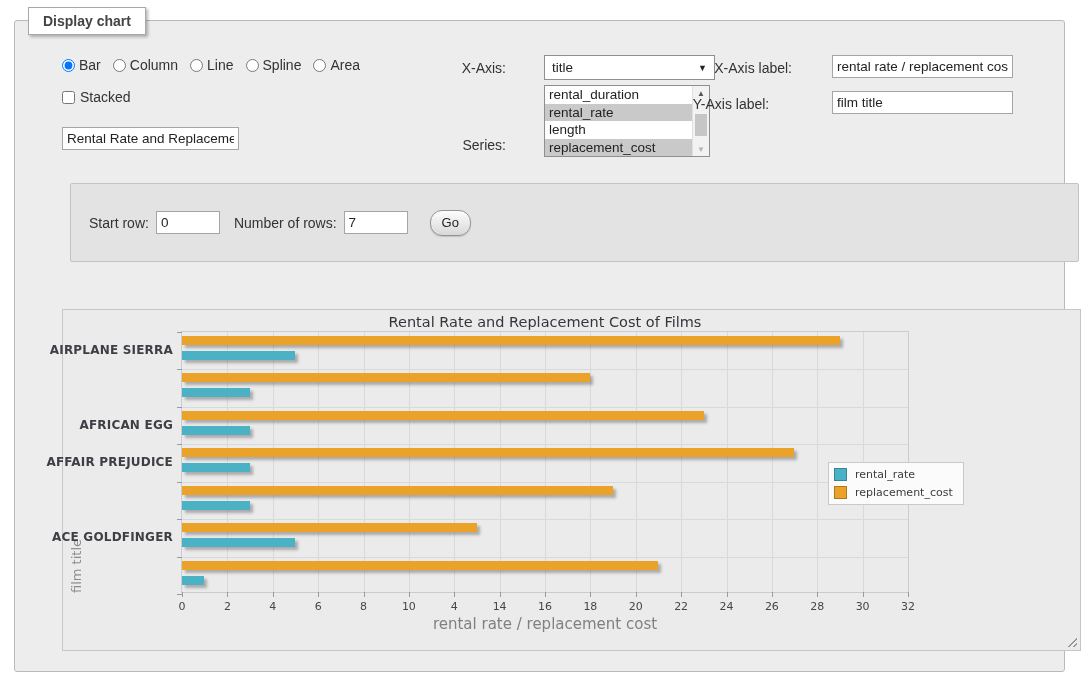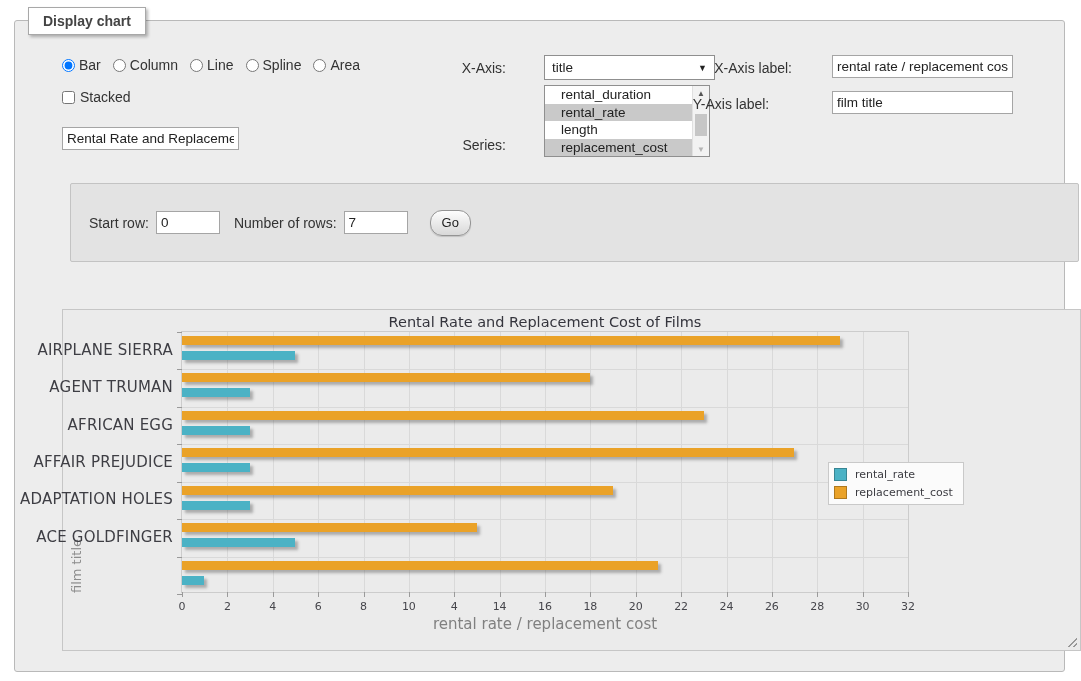--- a/index.html
+++ b/index.html
@@ -33,21 +33,21 @@
   .lbl-yaxislabel { left:670px; top:96px; width:122px;text-align:center; }
 
   .select-box { left:512px; top:55px; width:171px; height:25px; background:#fff;
     border:1px solid #8f8f8f; display:flex; align-items:center; padding:0 7px;
     font-size:13.5px; color:#222; cursor:default; }
   .select-box .arrow { margin-left:auto; font-size:9px; color:#222; }
 
   .listbox { left:512px; top:85px; width:166px; height:72px; background:#fff;
     border:1px solid #8f8f8f; display:flex; overflow:hidden; }
   .opts { flex:1; }
-  .opt { height:17.5px; line-height:17.5px; padding-left:16px; font-size:13.5px;
+  .opt { height:17.5px; line-height:17.5px; padding-left:4px; font-size:13.5px;
     color:#222; white-space:nowrap; overflow:hidden; }
   .opt.sel { background:#c9c9c9; }
   .sb { width:17px; background:#f2f2f2; border-left:1px solid #e0e0e0; position:relative; }
   .sb .btn { position:absolute; left:0; width:100%; height:14px; display:flex;
     align-items:center; justify-content:center; font-size:8px; color:#555;
     background:#f2f2f2; }
   .sb .btn.up { top:0; }
   .sb .btn.down { bottom:0; color:#b4b4b4; }
   .sb .thumb { position:absolute; left:2px; top:28px; width:12px; height:22px; background:#c6c6c6; }
 
@@ -74,21 +74,21 @@
     border:1px solid #cccccc; }
   .gl-v { position:absolute; top:0; bottom:0; width:1px; background:#d9d9d9; }
   .gl-h { position:absolute; left:0; right:0; height:1px; background:#d9d9d9; }
   .band { position:absolute; left:0; width:100%; }
   .bar { position:absolute; left:0; height:9px; box-shadow:3px 3px 3px rgba(90,90,90,0.45); }
   .xtick-mark { position:absolute; top:100%; width:1px; height:5px; background:#9a9a9a; }
   .xtick-label { position:absolute; top:calc(100% + 8px); transform:translateX(-50%);
     font-size:11px; color:#45454b; }
   .ytick-mark { position:absolute; right:100%; width:5px; height:1px; background:#9a9a9a; }
   .ylabel { position:absolute; left:20px; width:90px; display:flex; align-items:center;
-    justify-content:flex-end; font-size:15px; font-weight:normal; letter-spacing:0.2px;
+    justify-content:flex-end; font-size:12px; font-weight:bold; letter-spacing:0.2px;
     color:#3e3e44; white-space:nowrap; }
   .y-axis-title { position:absolute; left:6px; top:21px; height:262px; display:flex;
     align-items:center; writing-mode:vertical-rl; transform:rotate(180deg);
     font-size:13px; color:#8c8c8c; }
   .x-axis-title { position:absolute; left:118px; width:728px; top:305px;
     text-align:center; font-size:15px; color:#808080; }
   .chart-legend { position:absolute; left:765px; top:152px; background:#fbfbfb;
     border:1px solid #c9c9c9; padding:5px 10px 5px 5px; display:flex;
     flex-direction:column; gap:5px; }
   .chart-legend .row { display:flex; align-items:center; gap:8px; }
@@ -262,18 +262,16 @@
         <div class="swatch" style="background: rgb(75, 178, 197);"></div>
         <div class="txt">rental_rate</div>
       </div>
       <div class="row">
         <div class="swatch" style="background: rgb(234, 162, 40);"></div>
         <div class="txt">replacement_cost</div>
       </div>
     </div>
   <div class="resize-handle"></div>
 <div class="ylabel" style="top: 21px; height: 37.4286px;">AIRPLANE SIERRA</div>
-    <div class="ylabel" style="top: 58.4286px; height: 37.4286px;">AGENT TRUMAN</div>
     <div class="ylabel" style="top: 95.8571px; height: 37.4286px;">AFRICAN EGG</div>
     <div class="ylabel" style="top: 133.286px; height: 37.4286px;">AFFAIR PREJUDICE</div>
-    <div class="ylabel" style="top: 170.714px; height: 37.4286px;">ADAPTATION HOLES</div>
     <div class="ylabel" style="top: 208.143px; height: 37.4286px;">ACE GOLDFINGER</div>
   </div>
 
 </body></html>

